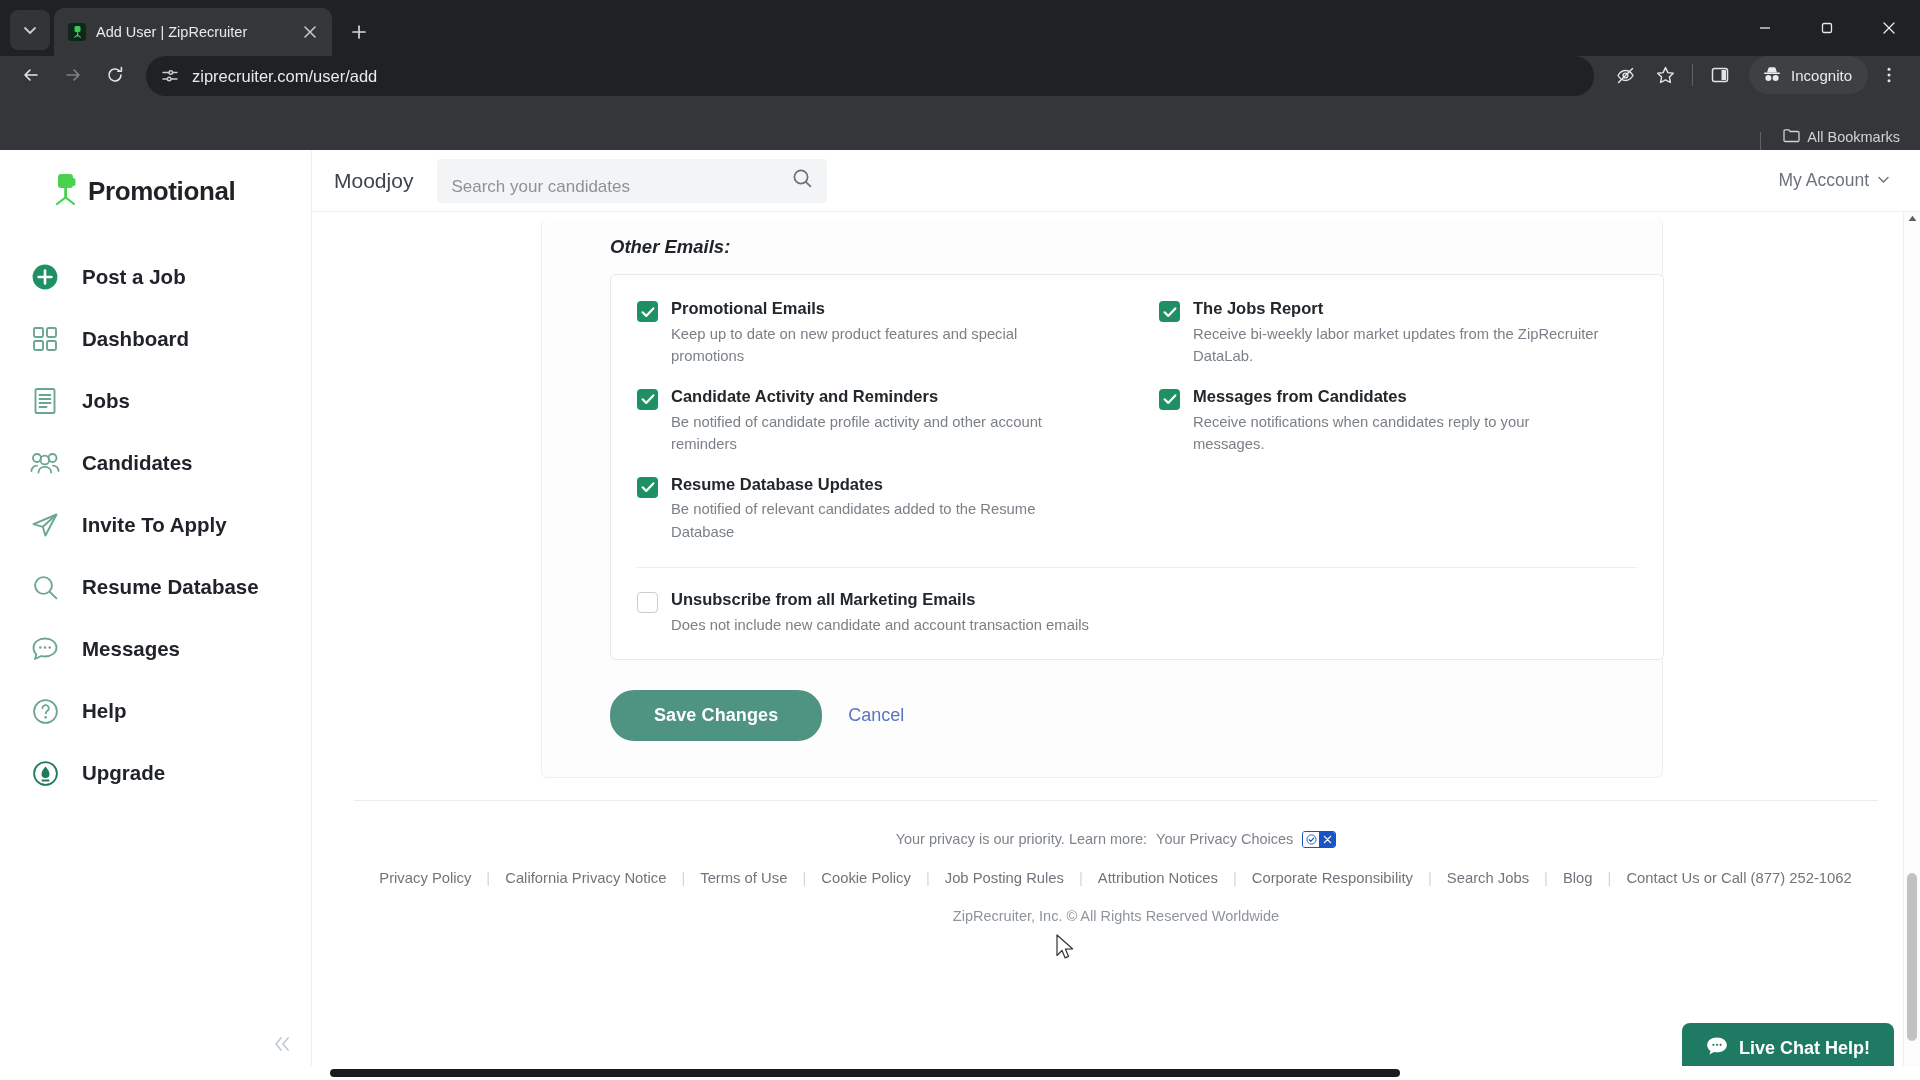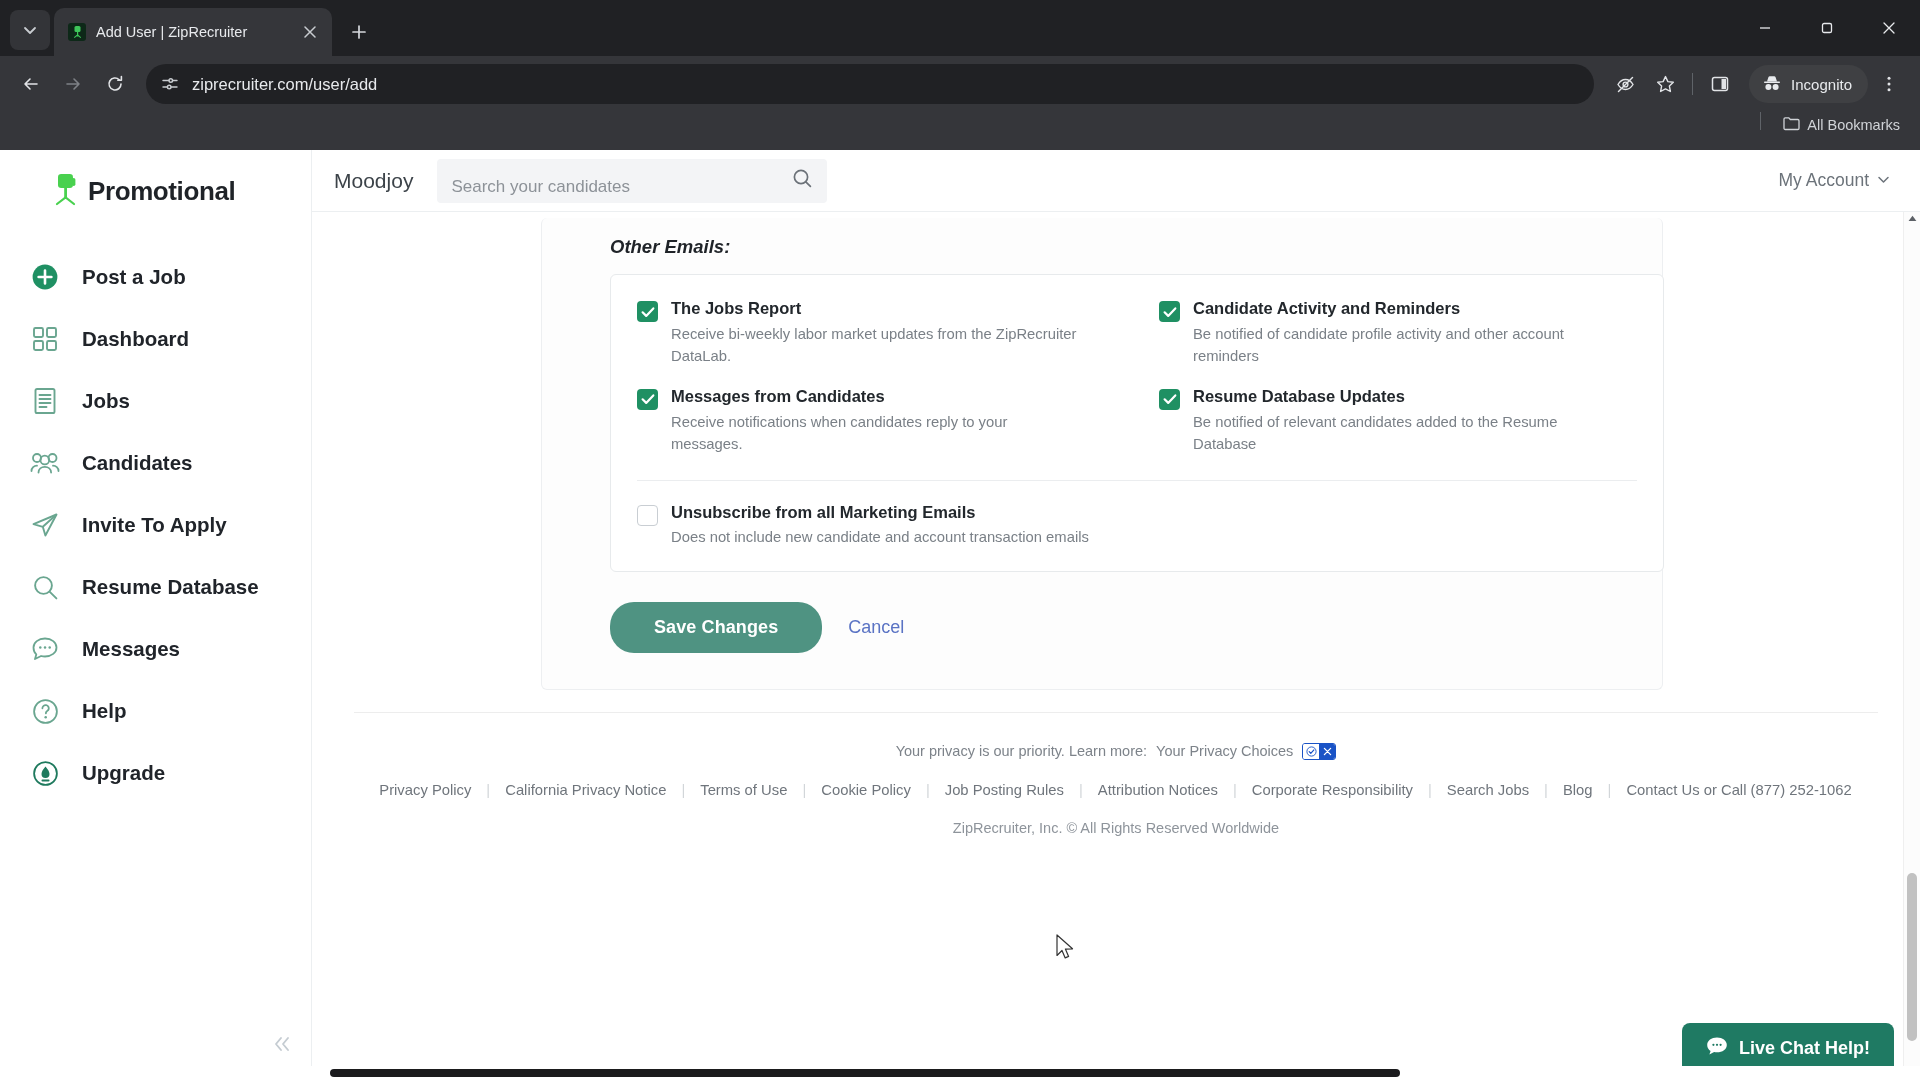--- a/index.html
+++ b/index.html
@@ -34,21 +34,21 @@
     color:#e8eaed; font-size:14.5px; white-space:nowrap; overflow:hidden;
     text-overflow:ellipsis; flex:1;
   }
   .tab-close { width:24px; height:24px; display:flex; align-items:center; justify-content:center; color:#c8ccd0; border-radius:50%; flex:none;}
   .newtab { width:34px; height:34px; margin:0 0 7px 10px; display:flex; align-items:center; justify-content:center; color:#d5d8dc; border-radius:50%;}
 
   .wincontrols { position:absolute; right:0; top:0; height:56px; display:flex; align-items:center; }
   .wc { width:62px; height:56px; display:flex; align-items:center; justify-content:center; color:#e8eaed; }
 
   .toolbar {
-    height: 56px; background:#35363a; display:flex; align-items:center;
+    height: 56px; background:#35363a; display:flex; align-items:flex-start;
     padding: 0 12px; gap: 4px; flex:none;
   }
   .tb-icon {
     width:38px; height:38px; border-radius:50%; display:flex; align-items:center;
     justify-content:center; color:#e2e4e7; flex:none;
   }
   .tb-icon.dim { color:#7e8186; }
   .omnibox {
     flex:1; height:40px; background:#202124; border-radius:20px; margin: 0 8px;
     display:flex; align-items:center; padding: 0 14px; gap:12px; min-width:0;
@@ -56,21 +56,21 @@
   .omni-site-icon { width:20px; height:20px; display:flex; align-items:center; justify-content:center; color:#c8ccd0; flex:none;}
   .omni-url { color:#e8eaed; font-size:16.5px; white-space:nowrap; overflow:hidden; text-overflow:ellipsis; }
   .tb-right { display:flex; align-items:center; gap:2px; }
   .incognito-pill {
     height:38px; border-radius:19px; background:#3f4043; display:flex; align-items:center;
     gap:8px; padding: 0 16px 0 12px; color:#e8eaed; font-size:15px; margin-left:8px;
   }
   .tb-sep { width:1px; height:22px; background:#5f6368; margin: 0 6px; }
 
   .bookmarks {
-    height: 38px; background:#35363a; display:flex; align-items:flex-start;
+    height: 38px; background:#35363a; display:flex; align-items:flex-end;
     justify-content:flex-end; padding: 0 14px; gap:8px; flex:none;
   }
   .bm-sep { width:1px; height:18px; background:#5f6368; margin-right:8px; }
   .bm-item { display:flex; align-items:center; gap:7px; color:#d0d3d7; font-size:14.5px; padding: 4px 6px; border-radius:5px;}
 
   
   .viewport { flex:1; background:#ffffff; display:flex; position:relative; overflow:hidden; }
 
   
   .sidebar {
@@ -475,20 +475,31 @@
       </div>
 
       <div class="scrollarea">
 
         <div class="content-card">
           <div class="section-title">Other Emails:</div>
 
           <div class="prefs-box">
             <div class="prefs-grid">
 
+              <div class="pref">
+                <span class="cbx on">
+                  <svg width="14" height="12" viewBox="0 0 14 12">
+                      <path d="M1.6 6.3l3.6 3.6L12.3 2.4" stroke="#fff" stroke-width="2.2" fill="none" stroke-linecap="round" stroke-linejoin="round"></path>
+                    </svg>
+                </span>
+                <div>
+                  <div class="pref-label">Promotional Emails</div>
+                  <div class="pref-desc">Keep up to date on new product features and special promotions</div>
+                </div>
+              </div>
 
               <div class="pref">
                 <span class="cbx on">
                   <svg width="14" height="12" viewBox="0 0 14 12">
                       <path d="M1.6 6.3l3.6 3.6L12.3 2.4" stroke="#fff" stroke-width="2.2" fill="none" stroke-linecap="round" stroke-linejoin="round"></path>
                     </svg>
                 </span>
                 <div>
                   <div class="pref-label">The Jobs Report</div>
                   <div class="pref-desc wide">Receive bi-weekly labor market updates from the ZipRecruiter DataLab.</div>

